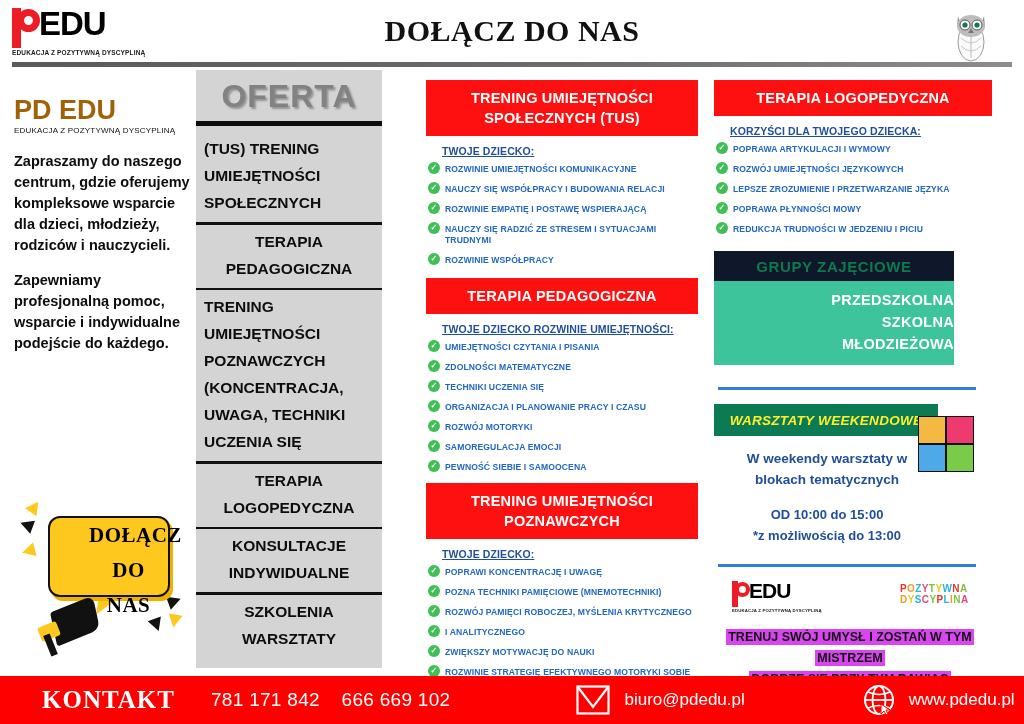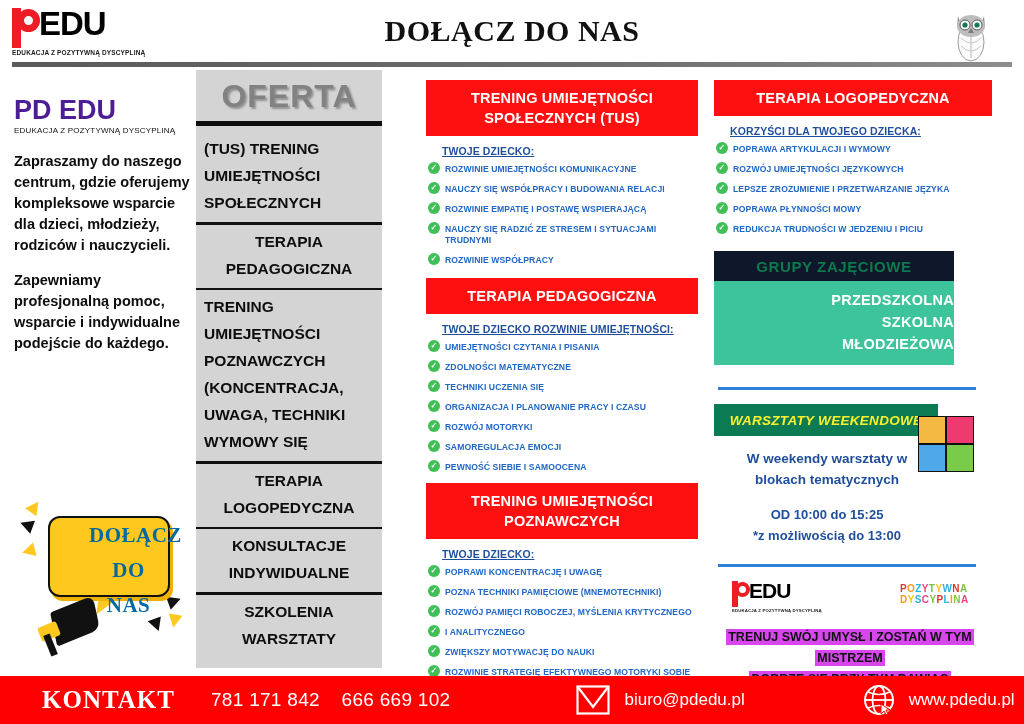--- a/index.html
+++ b/index.html
@@ -102,21 +102,21 @@
     position: absolute;
     left: 14px;
     top: 96px;
     width: 180px;
   }
   .pdedu-title {
     font-family: "Liberation Sans", sans-serif;
     font-weight: bold;
     font-size: 27px;
     letter-spacing: 0px;
-    color: #4c1d95;
+    color: #a16207;
     line-height: 28px;
   }
   .pdedu-sub {
     font-family: "Liberation Sans", sans-serif;
     font-size: 8px;
     letter-spacing: 0.2px;
     color: #111111;
     margin-top: 2px;
     white-space: nowrap;
   }
@@ -148,21 +148,21 @@
     border: 2.5px solid #111;
     border-radius: 12px;
     box-shadow: 3px 4px 0 #EFB100;
   }
   .speech-bubble .bt {
     font-family: "Liberation Serif", "DejaVu Serif", serif;
     font-weight: bold;
     font-size: 21px;
     line-height: 35px;
     text-align: center;
-    color: #0369a1;
+    color: #000000;
     letter-spacing: 0.5px;
     padding-left: 39px;
   }
   .bubble-tail {
     position: absolute;
     left: 92px;
     top: 96px;
     width: 0; height: 0;
     border-left: 20px solid #FFC81E;
     border-bottom: 20px solid transparent;
@@ -522,21 +522,21 @@
   </div>
 
   <div class="oferta-col">
     <div class="oferta-head">OFERTA</div>
     <div class="oferta-rule-thick"></div>
 
     <div class="oferta-item">(TUS) TRENING UMIEJĘTNOŚCI SPOŁECZNYCH</div>
     <div class="oferta-sep"></div>
     <div class="oferta-item center">TERAPIA PEDAGOGICZNA</div>
     <div class="oferta-sep"></div>
-    <div class="oferta-item">TRENING UMIEJĘTNOŚCI POZNAWCZYCH (KONCENTRACJA, UWAGA, TECHNIKI WYMOWY SIĘ</div>
+    <div class="oferta-item">TRENING UMIEJĘTNOŚCI POZNAWCZYCH (KONCENTRACJA, UWAGA, TECHNIKI UCZENIA SIĘ</div>
     <div class="oferta-sep"></div>
     <div class="oferta-item center">TERAPIA LOGOPEDYCZNA</div>
     <div class="oferta-sep"></div>
     <div class="oferta-item center">KONSULTACJE INDYWIDUALNE</div>
     <div class="oferta-sep"></div>
     <div class="oferta-item center">SZKOLENIA WARSZTATY</div>
   </div>
 
   <div class="mid-col">
 
@@ -612,21 +612,21 @@
         <div class="pz1"></div>
           <div class="pz2"></div>
           <div class="pz3"></div>
           <div class="pz4"></div>
       </div>
       <div class="warsz-text1">
         <div>W weekendy warsztaty w</div>
         <div>blokach tematycznych</div>
       </div>
       <div class="warsz-text2">
-        <div>OD 10:00 do 15:25</div>
+        <div>OD 10:00 do 15:00</div>
         <div>*z możliwością do 13:00</div>
       </div>
     </div>
 
     <div class="blue-divider" style="margin-top:18px;"></div>
 
     <div class="footer-logos">
       <div class="mini-logo">
         <div class="logo-row">
           <div class="logo-p">

